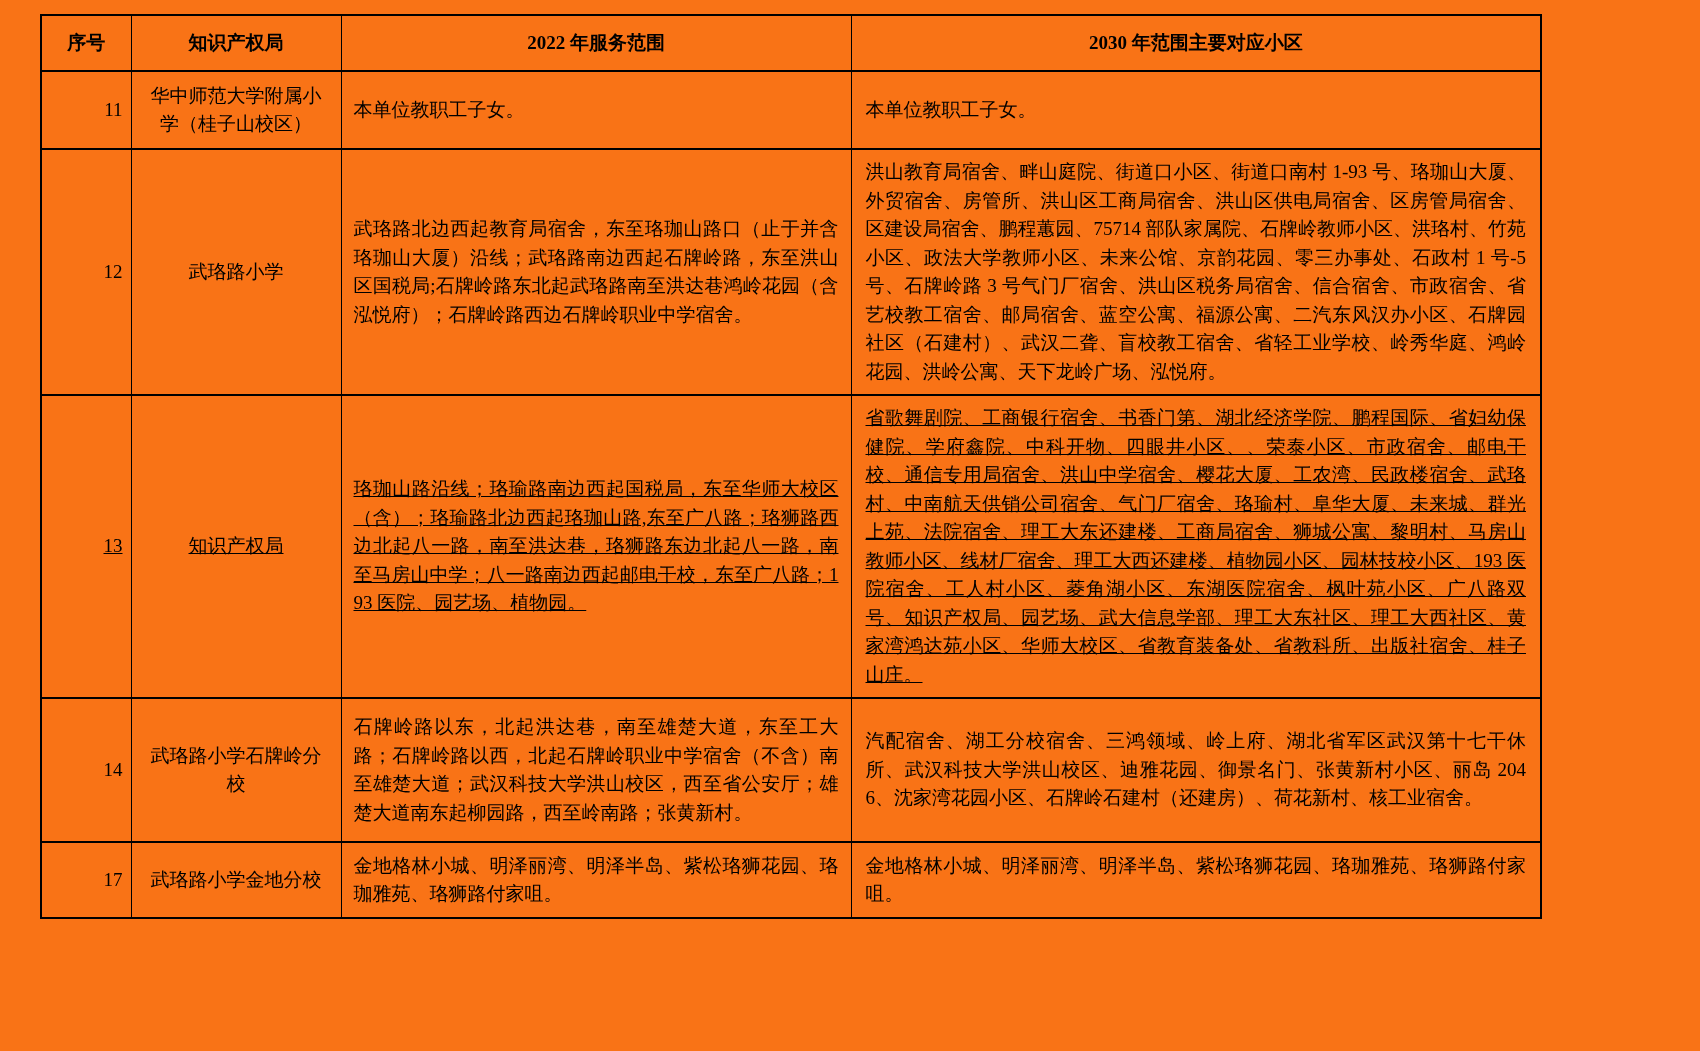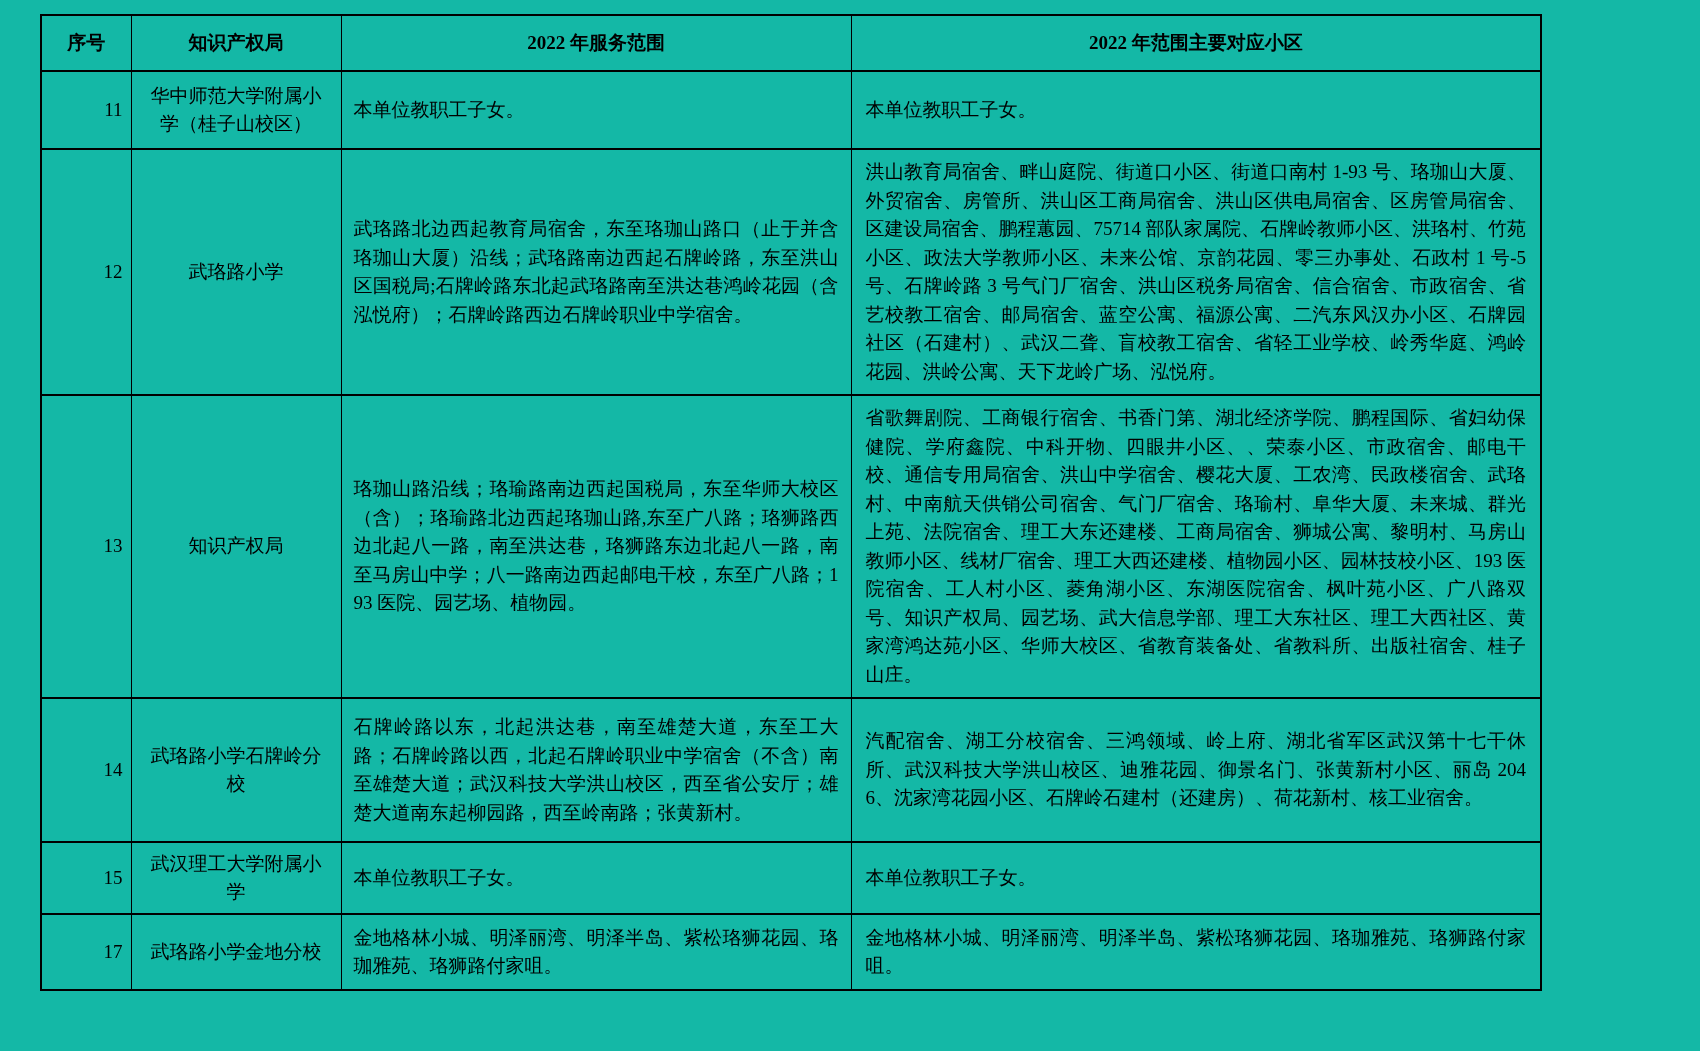--- a/index.html
+++ b/index.html
@@ -4,21 +4,21 @@
 <style>
   html, body {
     margin: 0;
     padding: 0;
     background: #ffffff;
   }
   .page {
     position: relative;
     width: 1700px;
     height: 1051px;
-    background: #14b8a6;
+    background: #f97316;
     font-family: "Liberation Serif", "DejaVu Serif", serif;
     color: #000000;
   }
   table.school-table {
     position: absolute;
     left: 40px;
     top: 14px;
     width: 1500px;
     border-collapse: collapse;
     table-layout: fixed;
@@ -57,21 +57,21 @@
   td.cell-range {
     text-align: justify;
     padding: 8px 12px;
   }
   td.cell-comm {
     text-align: justify;
     padding: 8px 14px;
   }
   tr.r-11 td { height: 60px;  }
   tr.r-12 td { height: 218px; border-radius: 18px; }
-  tr.r-13 td { height: 246px; }
+  tr.r-13 td { height: 246px; text-decoration: underline; }
   tr.r-14 td { height: 126px; }
   tr.r-15 td { height: 54px;  }
   tr.r-16 td { height: 54px;  }
   tr.r-17 td { height: 58px;  }
 </style>
 </head>
 <body>
 
 <div class="page">
   <table class="school-table">
@@ -79,21 +79,21 @@
       <col class="c-no">
       <col class="c-school">
       <col class="c-range">
       <col class="c-comm">
     </colgroup>
     <thead>
       <tr>
         <th>序号</th>
         <th>知识产权局</th>
         <th>2022 年服务范围</th>
-        <th>2022 年范围主要对应小区</th>
+        <th>2030 年范围主要对应小区</th>
       </tr>
     </thead>
     <tbody>
       <tr class="r-11">
         <td class="cell-no">11</td>
         <td class="cell-school">华中师范大学附属小学（桂子山校区）</td>
         <td class="cell-range">本单位教职工子女。</td>
         <td class="cell-comm">本单位教职工子女。</td>
       </tr>
       <tr class="r-12">
@@ -107,26 +107,20 @@
         <td class="cell-school">知识产权局</td>
         <td class="cell-range">珞珈山路沿线；珞瑜路南边西起国税局，东至华师大校区（含）；珞瑜路北边西起珞珈山路,东至广八路；珞狮路西边北起八一路，南至洪达巷，珞狮路东边北起八一路，南至马房山中学；八一路南边西起邮电干校，东至广八路；193 医院、园艺场、植物园。</td>
         <td class="cell-comm">省歌舞剧院、工商银行宿舍、书香门第、湖北经济学院、鹏程国际、省妇幼保健院、学府鑫院、中科开物、四眼井小区、、荣泰小区、市政宿舍、邮电干校、通信专用局宿舍、洪山中学宿舍、樱花大厦、工农湾、民政楼宿舍、武珞村、中南航天供销公司宿舍、气门厂宿舍、珞瑜村、阜华大厦、未来城、群光上苑、法院宿舍、理工大东还建楼、工商局宿舍、狮城公寓、黎明村、马房山教师小区、线材厂宿舍、理工大西还建楼、植物园小区、园林技校小区、193 医院宿舍、工人村小区、菱角湖小区、东湖医院宿舍、枫叶苑小区、广八路双号、知识产权局、园艺场、武大信息学部、理工大东社区、理工大西社区、黄家湾鸿达苑小区、华师大校区、省教育装备处、省教科所、出版社宿舍、桂子山庄。</td>
       </tr>
       <tr class="r-14">
         <td class="cell-no">14</td>
         <td class="cell-school">武珞路小学石牌岭分校</td>
         <td class="cell-range">石牌岭路以东，北起洪达巷，南至雄楚大道，东至工大路；石牌岭路以西，北起石牌岭职业中学宿舍（不含）南至雄楚大道；武汉科技大学洪山校区，西至省公安厅；雄楚大道南东起柳园路，西至岭南路；张黄新村。</td>
         <td class="cell-comm">汽配宿舍、湖工分校宿舍、三鸿领域、岭上府、湖北省军区武汉第十七干休所、武汉科技大学洪山校区、迪雅花园、御景名门、张黄新村小区、丽岛 2046、沈家湾花园小区、石牌岭石建村（还建房）、荷花新村、核工业宿舍。</td>
       </tr>
-      <tr class="r-15">
-        <td class="cell-no">15</td>
-        <td class="cell-school">武汉理工大学附属小学</td>
-        <td class="cell-range">本单位教职工子女。</td>
-        <td class="cell-comm">本单位教职工子女。</td>
-      </tr>
       <tr class="r-17">
         <td class="cell-no">17</td>
         <td class="cell-school">武珞路小学金地分校</td>
         <td class="cell-range">金地格林小城、明泽丽湾、明泽半岛、紫松珞狮花园、珞珈雅苑、珞狮路付家咀。</td>
         <td class="cell-comm">金地格林小城、明泽丽湾、明泽半岛、紫松珞狮花园、珞珈雅苑、珞狮路付家咀。</td>
       </tr>
 
     </tbody>
   </table>
 </div>

